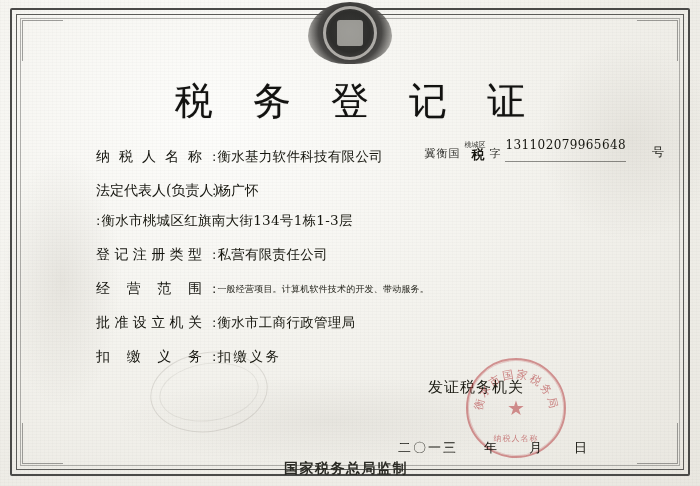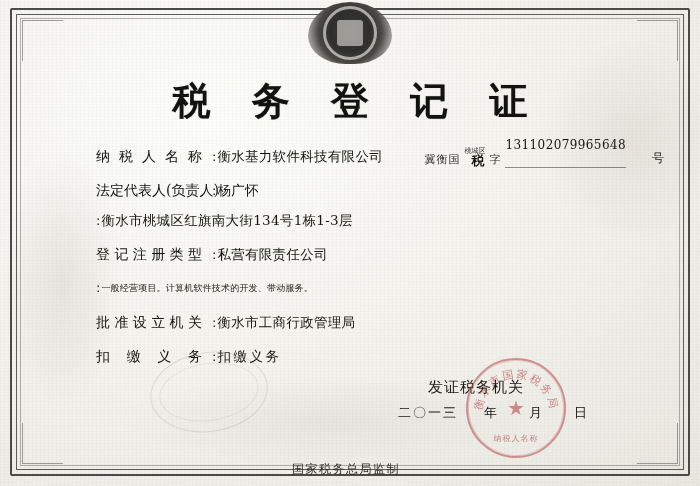--- a/index.html
+++ b/index.html
@@ -107,21 +107,21 @@
   }
 
   
   .title {
     position: absolute;
     left: 0; right: 0;
     top: 76px;
     text-align: center;
     font-family: "DejaVu Serif", "Liberation Serif", serif;
     font-size: 38px;
-    font-weight: bold;
+    font-weight: normal;
     letter-spacing: 14px;
     text-indent: 14px;
     color: #121210;
     text-shadow: 0 0 1px rgba(0,0,0,0.35);
   }
 
   
   .serial-row {
     position: absolute;
     right: 36px;
@@ -151,21 +151,21 @@
     color: #33332e;
   }
   .serial-big {
     font-size: 13px;
     font-weight: bold;
     letter-spacing: 1px;
   }
   .serial-number {
     font-size: 12px;
     letter-spacing: 0.4px;
-    padding-bottom: 15px;
+    padding-bottom: 9px;
     border-bottom: 1px solid rgba(40,40,36,0.5);
   }
   .serial-suffix {
     font-size: 12px;
     padding-bottom: 1px;
     margin-left: 22px;
   }
 
   
   .fields {
@@ -222,21 +222,21 @@
     position: absolute;
     left: 398px;
     top: 404px;
     font-family: "DejaVu Serif", "Liberation Serif", serif;
     font-size: 13px;
     color: #15150f;
     display: flex;
     align-items: baseline;
     gap: 3px;
   }
-  .date-seg { letter-spacing: 2px; }
+  .date-seg { letter-spacing: 2px; margin-top: 35px; }
   .date-gap { display: inline-block; width: 26px; }
   .date-gap-sm { display: inline-block; width: 20px; }
 
   
   .issuer {
     position: absolute;
     left: 428px;
     top: 378px;
     font-family: "DejaVu Serif", "Liberation Serif", serif;
     font-size: 15px;
@@ -308,23 +308,24 @@
     border-radius: 50%;
   }
 
   
   .footer {
     position: absolute;
     left: 0; right: 8px;
     bottom: 8px;
     text-align: center;
     font-family: "DejaVu Serif", "Liberation Serif", serif;
-    font-size: 12px;
+    font-size: 14px;
     letter-spacing: 1.5px;
     color: #2b2b25;
+    font-weight: bold;
   }
 </style>
 </head>
 <body>
 
 <div class="certificate">
 
   <div class="paper-grain"></div>
   <div class="paper-stain stain-a"></div>
   <div class="paper-stain stain-b"></div>
@@ -376,20 +377,21 @@
       <span class="field-value">衡水市桃城区红旗南大街134号1栋1-3层</span>
     </div>
 
     <div class="field-row">
       <span class="field-label"><span class="label-spread">登记注册类型</span></span>
       <span class="field-colon">:</span>
       <span class="field-value">私营有限责任公司</span>
     </div>
 
     <div class="field-row">
+      <span class="field-label"><span class="label-spread">经 营 范 围</span></span>
       <span class="field-colon">:</span>
       <span class="field-value small">一般经营项目。计算机软件技术的开发、带动服务。</span>
     </div>
 
     <div class="field-row">
       <span class="field-label"><span class="label-spread">批准设立机关</span></span>
       <span class="field-colon">:</span>
       <span class="field-value">衡水市工商行政管理局</span>
     </div>
 

